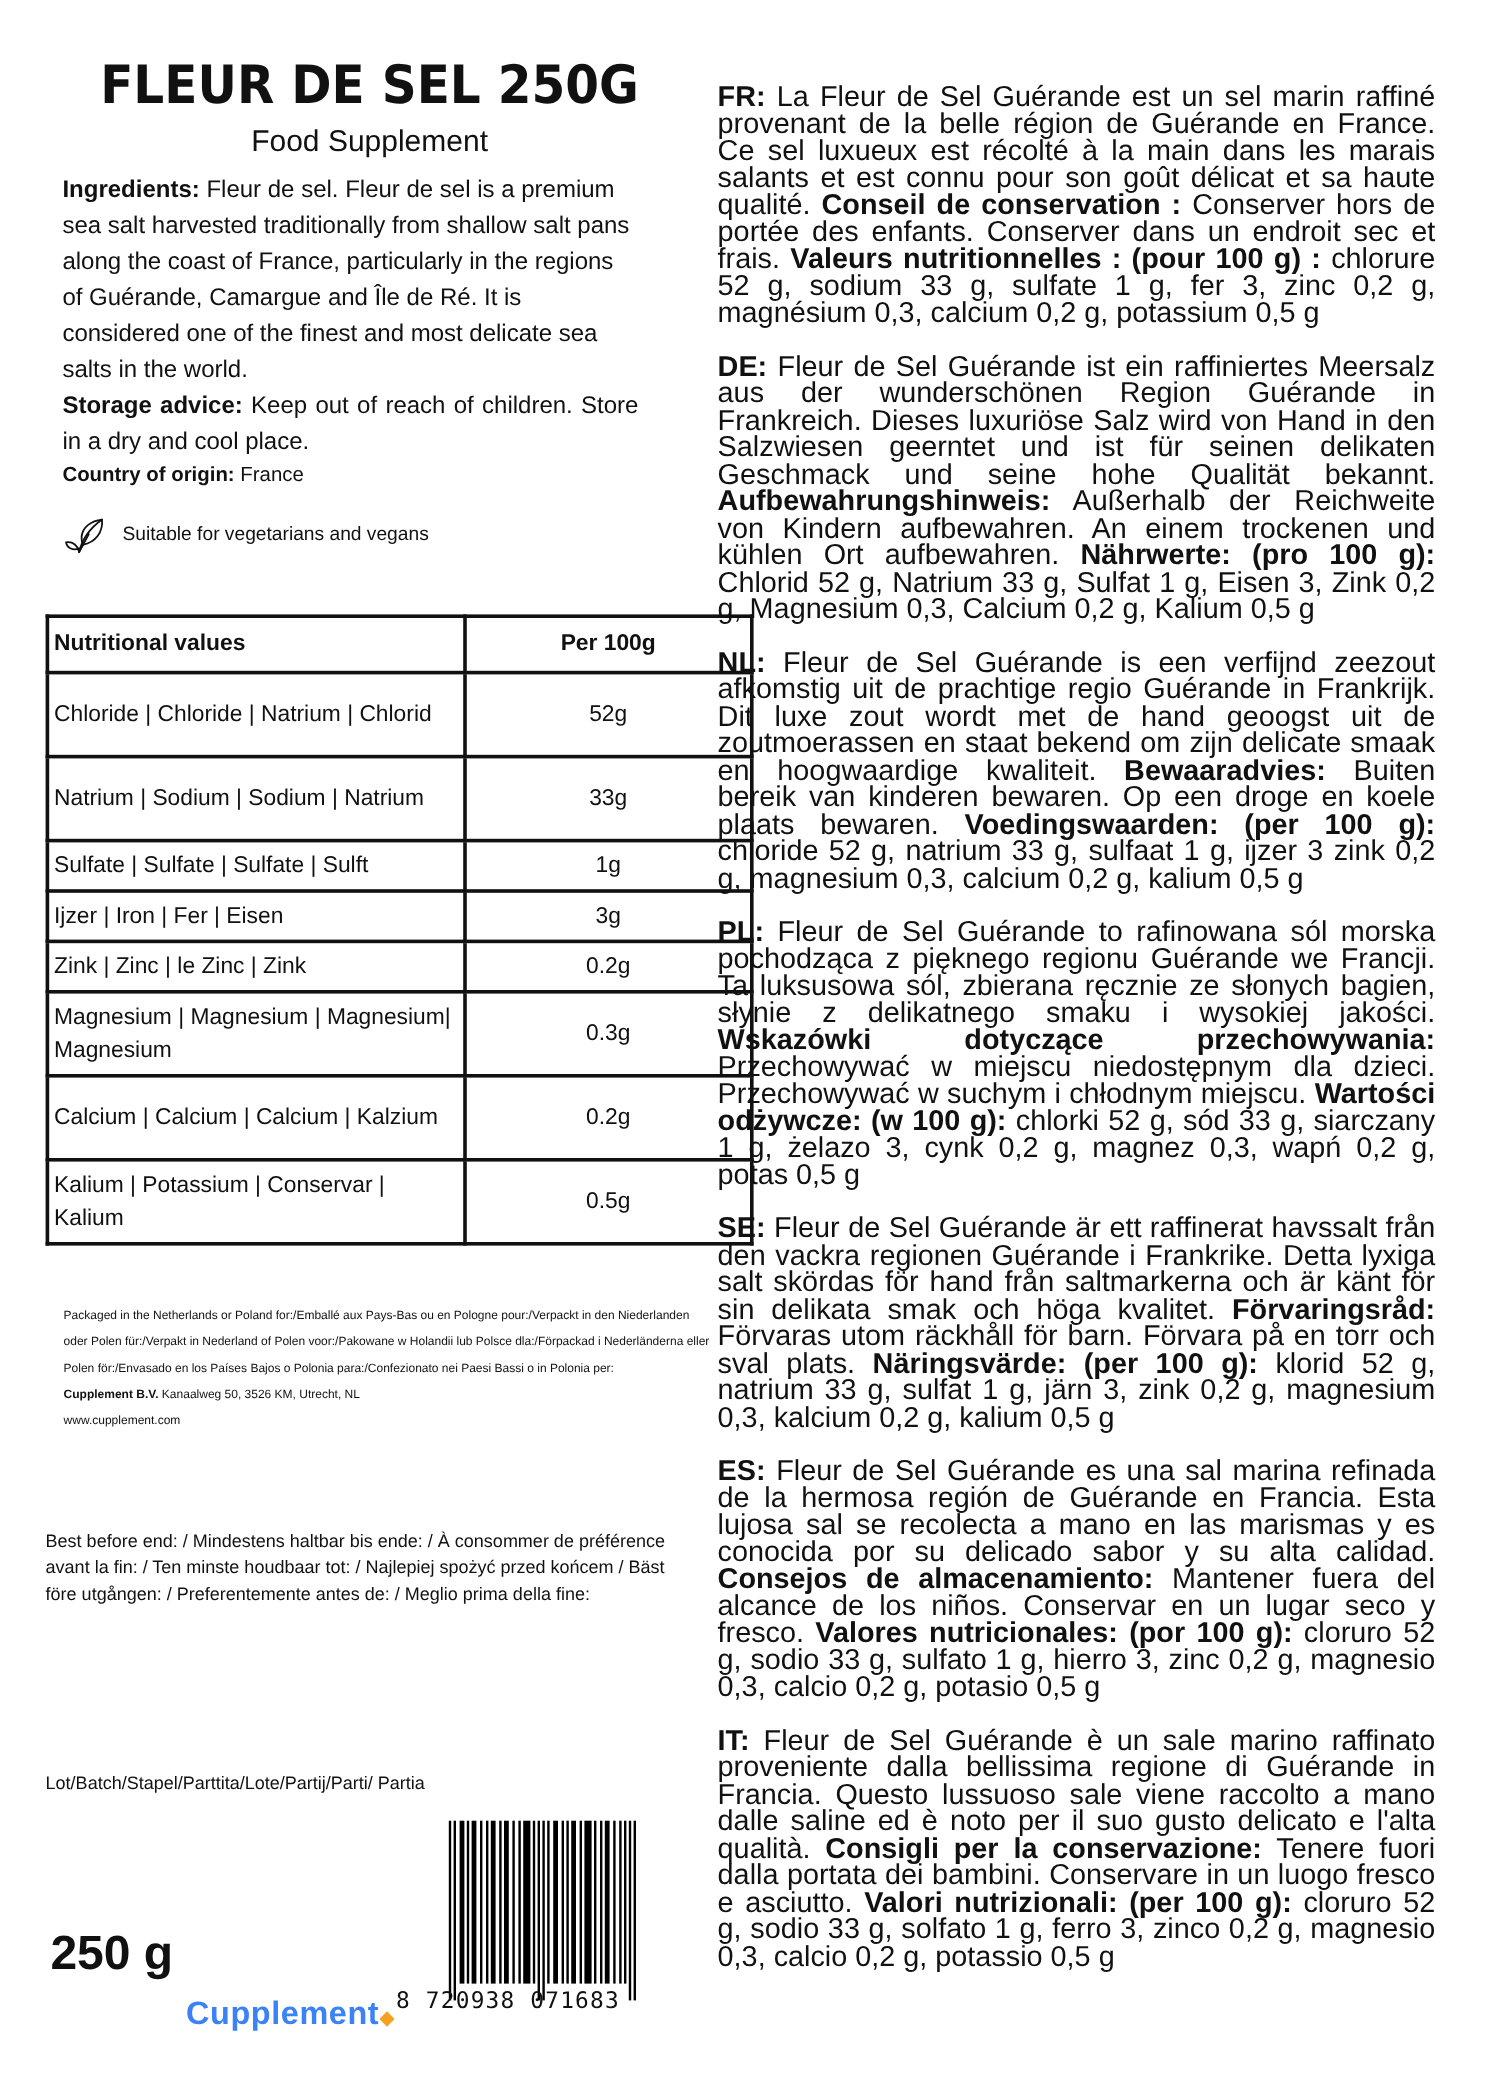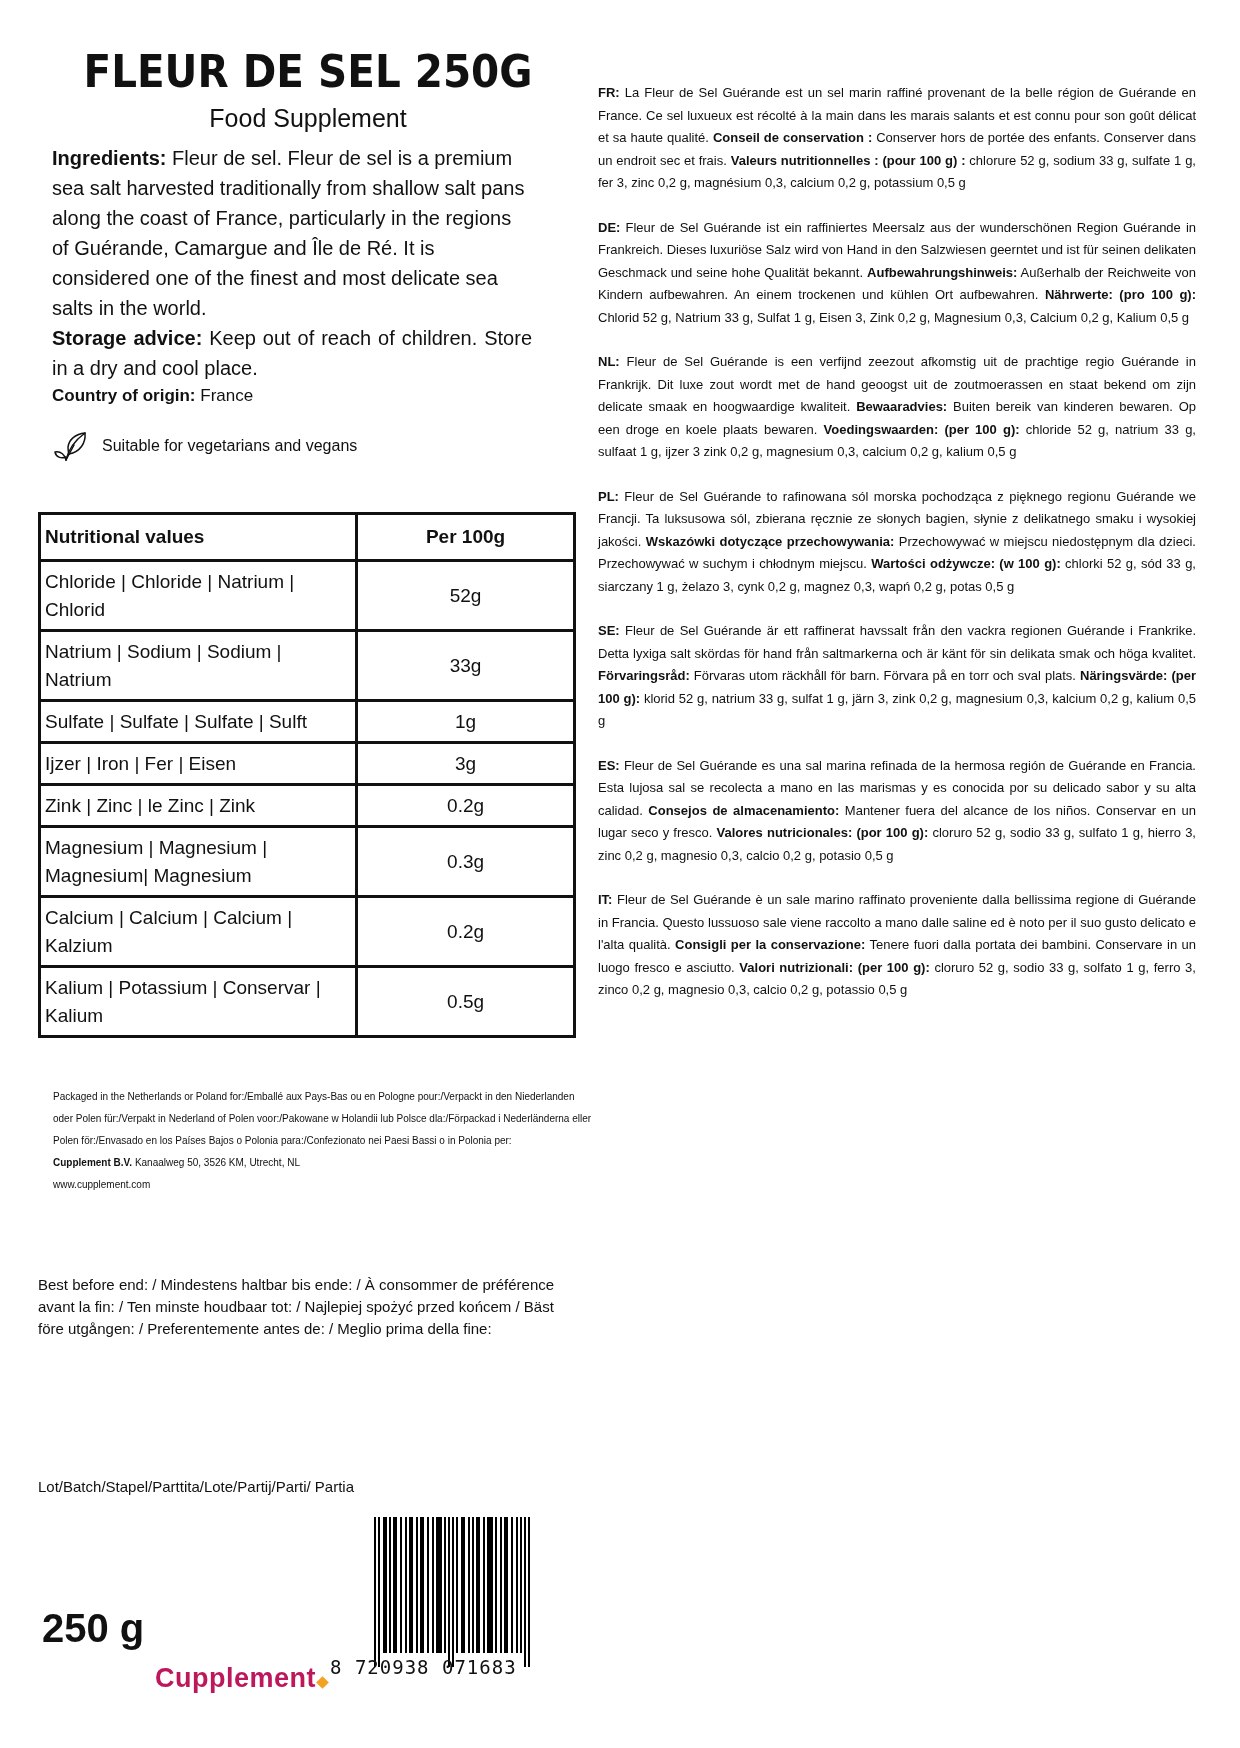--- a/index.html
+++ b/index.html
@@ -9,39 +9,39 @@
   .title { text-align: center; font-family: "DejaVu Sans", sans-serif; font-weight: 900; font-size: 44px; letter-spacing: 0px; margin: 8px 0 0 0; transform: scaleX(0.92); line-height: 1.1; }
   .subtitle { text-align: center; font-size: 25px; margin-top: 8px; font-weight: 400; }
   .ingredients { font-size: 20px; line-height: 30px; margin-top: 10px; padding-left: 14px; width: 480px; }
   .ingredients b { font-weight: 700; }
   .storage { font-size: 20px; line-height: 30px; padding-left: 14px; width: 480px; text-align: justify; }
   .origin { font-size: 17px; line-height: 26px; padding-left: 14px; }
   .origin b { font-weight: 700; }
   .veg { display: flex; align-items: center; margin-top: 20px; padding-left: 14px; font-size: 16px; }
   .veg svg { width: 36px; height: 34px; margin-right: 14px; }
 
-  table.nutri { position: absolute; left: 38px; top: 512px; width: 538px; border-collapse: collapse; font-size: 19px; }
+  table.nutri { position: absolute; left: 38px; top: 512px; width: 590px; border-collapse: collapse; font-size: 19px; }
   table.nutri td, table.nutri th { border: 3px solid #111; padding: 3px 4px; vertical-align: middle; line-height: 28px; }
   table.nutri th { font-weight: 700; text-align: left; height: 38px; }
   table.nutri th.val, table.nutri td.val { text-align: center; width: 210px; }
   table.nutri td.name { width: 310px; }
 
   .packaged { position: absolute; left: 53px; top: 1086px; width: 540px; font-size: 10px; line-height: 22px; }
   .packaged b { font-weight: 700; }
   .bestbefore { position: absolute; left: 38px; top: 1274px; width: 540px; font-size: 15px; line-height: 22px; }
   .lot { position: absolute; left: 38px; top: 1478px; font-size: 15px; }
 
   .weight { position: absolute; left: 42px; top: 1606px; font-size: 40px; font-weight: bold; }
-  .logo { position: absolute; left: 155px; top: 1663px; font-size: 27px; font-weight: 700; color: #be185d; letter-spacing: 0.5px; }
+  .logo { position: absolute; left: 155px; top: 1663px; font-size: 27px; font-weight: 700; color: #3b82f6; letter-spacing: 0.5px; }
   .logo .dot { display: inline-block; width: 9px; height: 9px; background: #f3a321; transform: rotate(45deg); margin-left: 2px; vertical-align: baseline; }
 
   .barcode { position: absolute; left: 348px; top: 1517px; width: 210px; height: 160px; }
   .barcode-digits { position: absolute; left: 330px; top: 1656px; font-family: "DejaVu Sans Mono", monospace; font-size: 19px; letter-spacing: 1px; background: transparent; }
 
-  .right { position: absolute; left: 598px; top: 82px; width: 598px; font-size: 13px; line-height: 22.5px; text-align: justify; }
+  .right { position: absolute; left: 598px; top: 70px; width: 598px; font-size: 24px; line-height: 22.5px; text-align: justify; }
   .right p { margin: 0 0 22px 0; }
   .right b { font-weight: 700; }
 </style>
 </head>
 <body>
 
 <div class="left">
   <div class="title">FLEUR DE SEL 250G</div>
   <div class="subtitle">Food Supplement</div>
 

